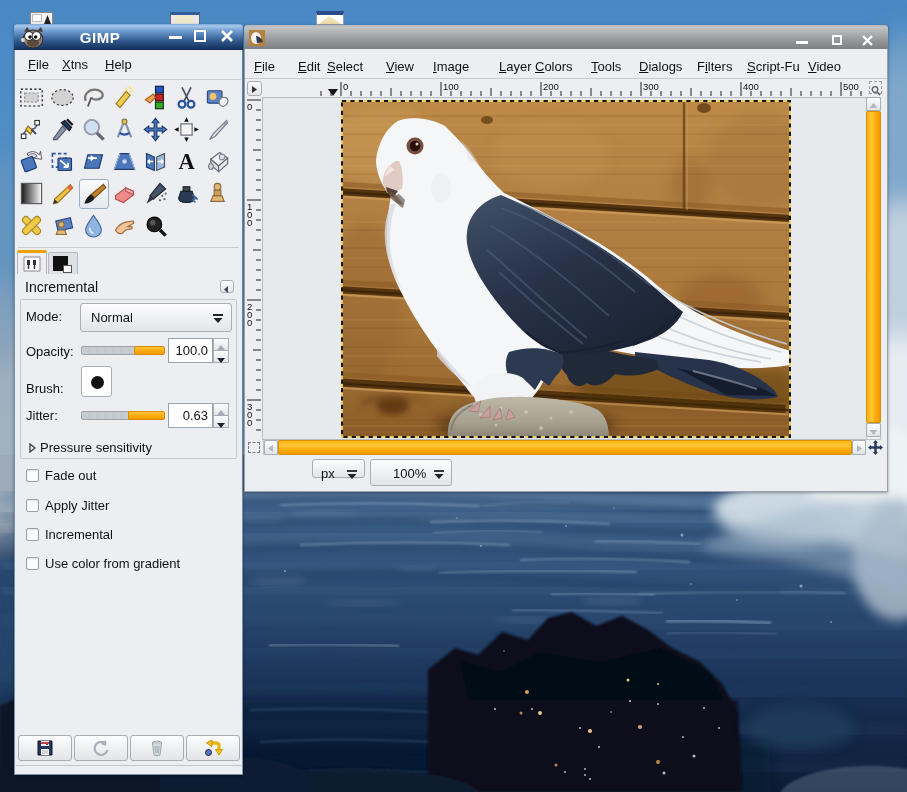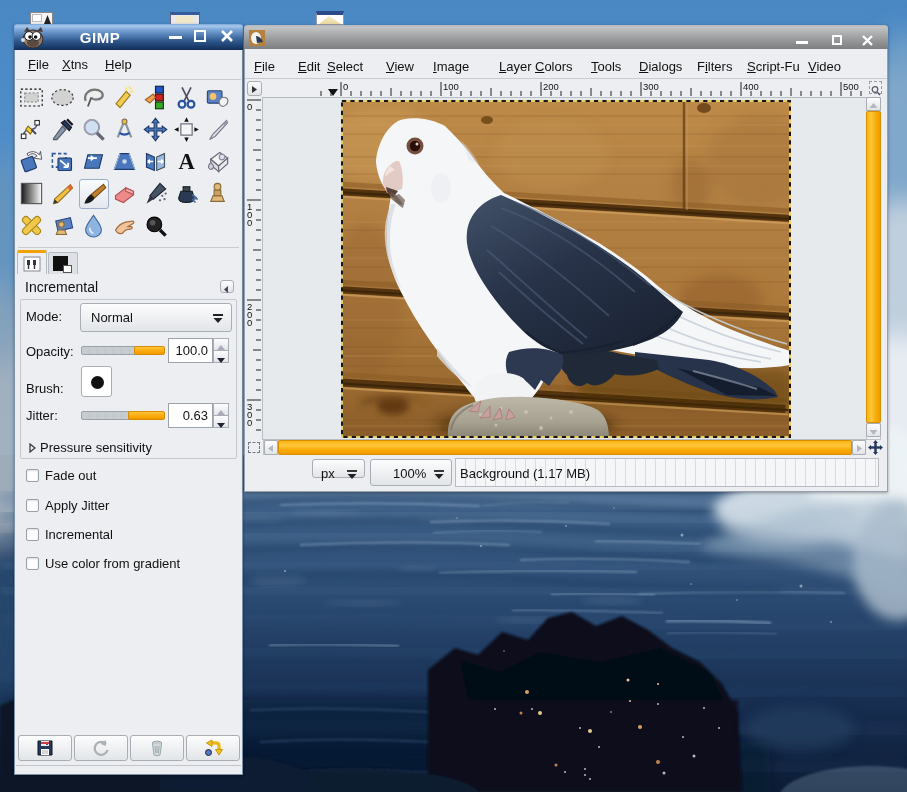--- a/index.html
+++ b/index.html
@@ -867,16 +867,13 @@
           <path d="M1.5 5 L10.5 5 L6 10 Z" fill="#222"></path>
         </svg>
       </div>
 <div class="btn3d" style="left:126px;top:434px;width:82px;height:27px">
         <div class="lbl" style="left:22px;top:6px">100%</div>
         <svg class="abs" style="right:6px;top:9px" width="12" height="11">
           <path d="M1 2 H11" stroke="#222" stroke-width="1.8"></path>
           <path d="M1.5 5 L10.5 5 L6 10 Z" fill="#222"></path>
         </svg>
       </div>
-<div class="abs" style="left:211px;top:433px;width:424px;height:29px;border:1px solid #b8bcc2;background:#f4f6f8;background-image:repeating-linear-gradient(90deg,rgba(0,0,0,0) 0 9px,#d8dce1 9px 10px)">
-        <div class="lbl" style="left:4px;top:7px">Background (1.17 MB)</div>
-      </div>
 </div>
 </div>
 </body></html>

